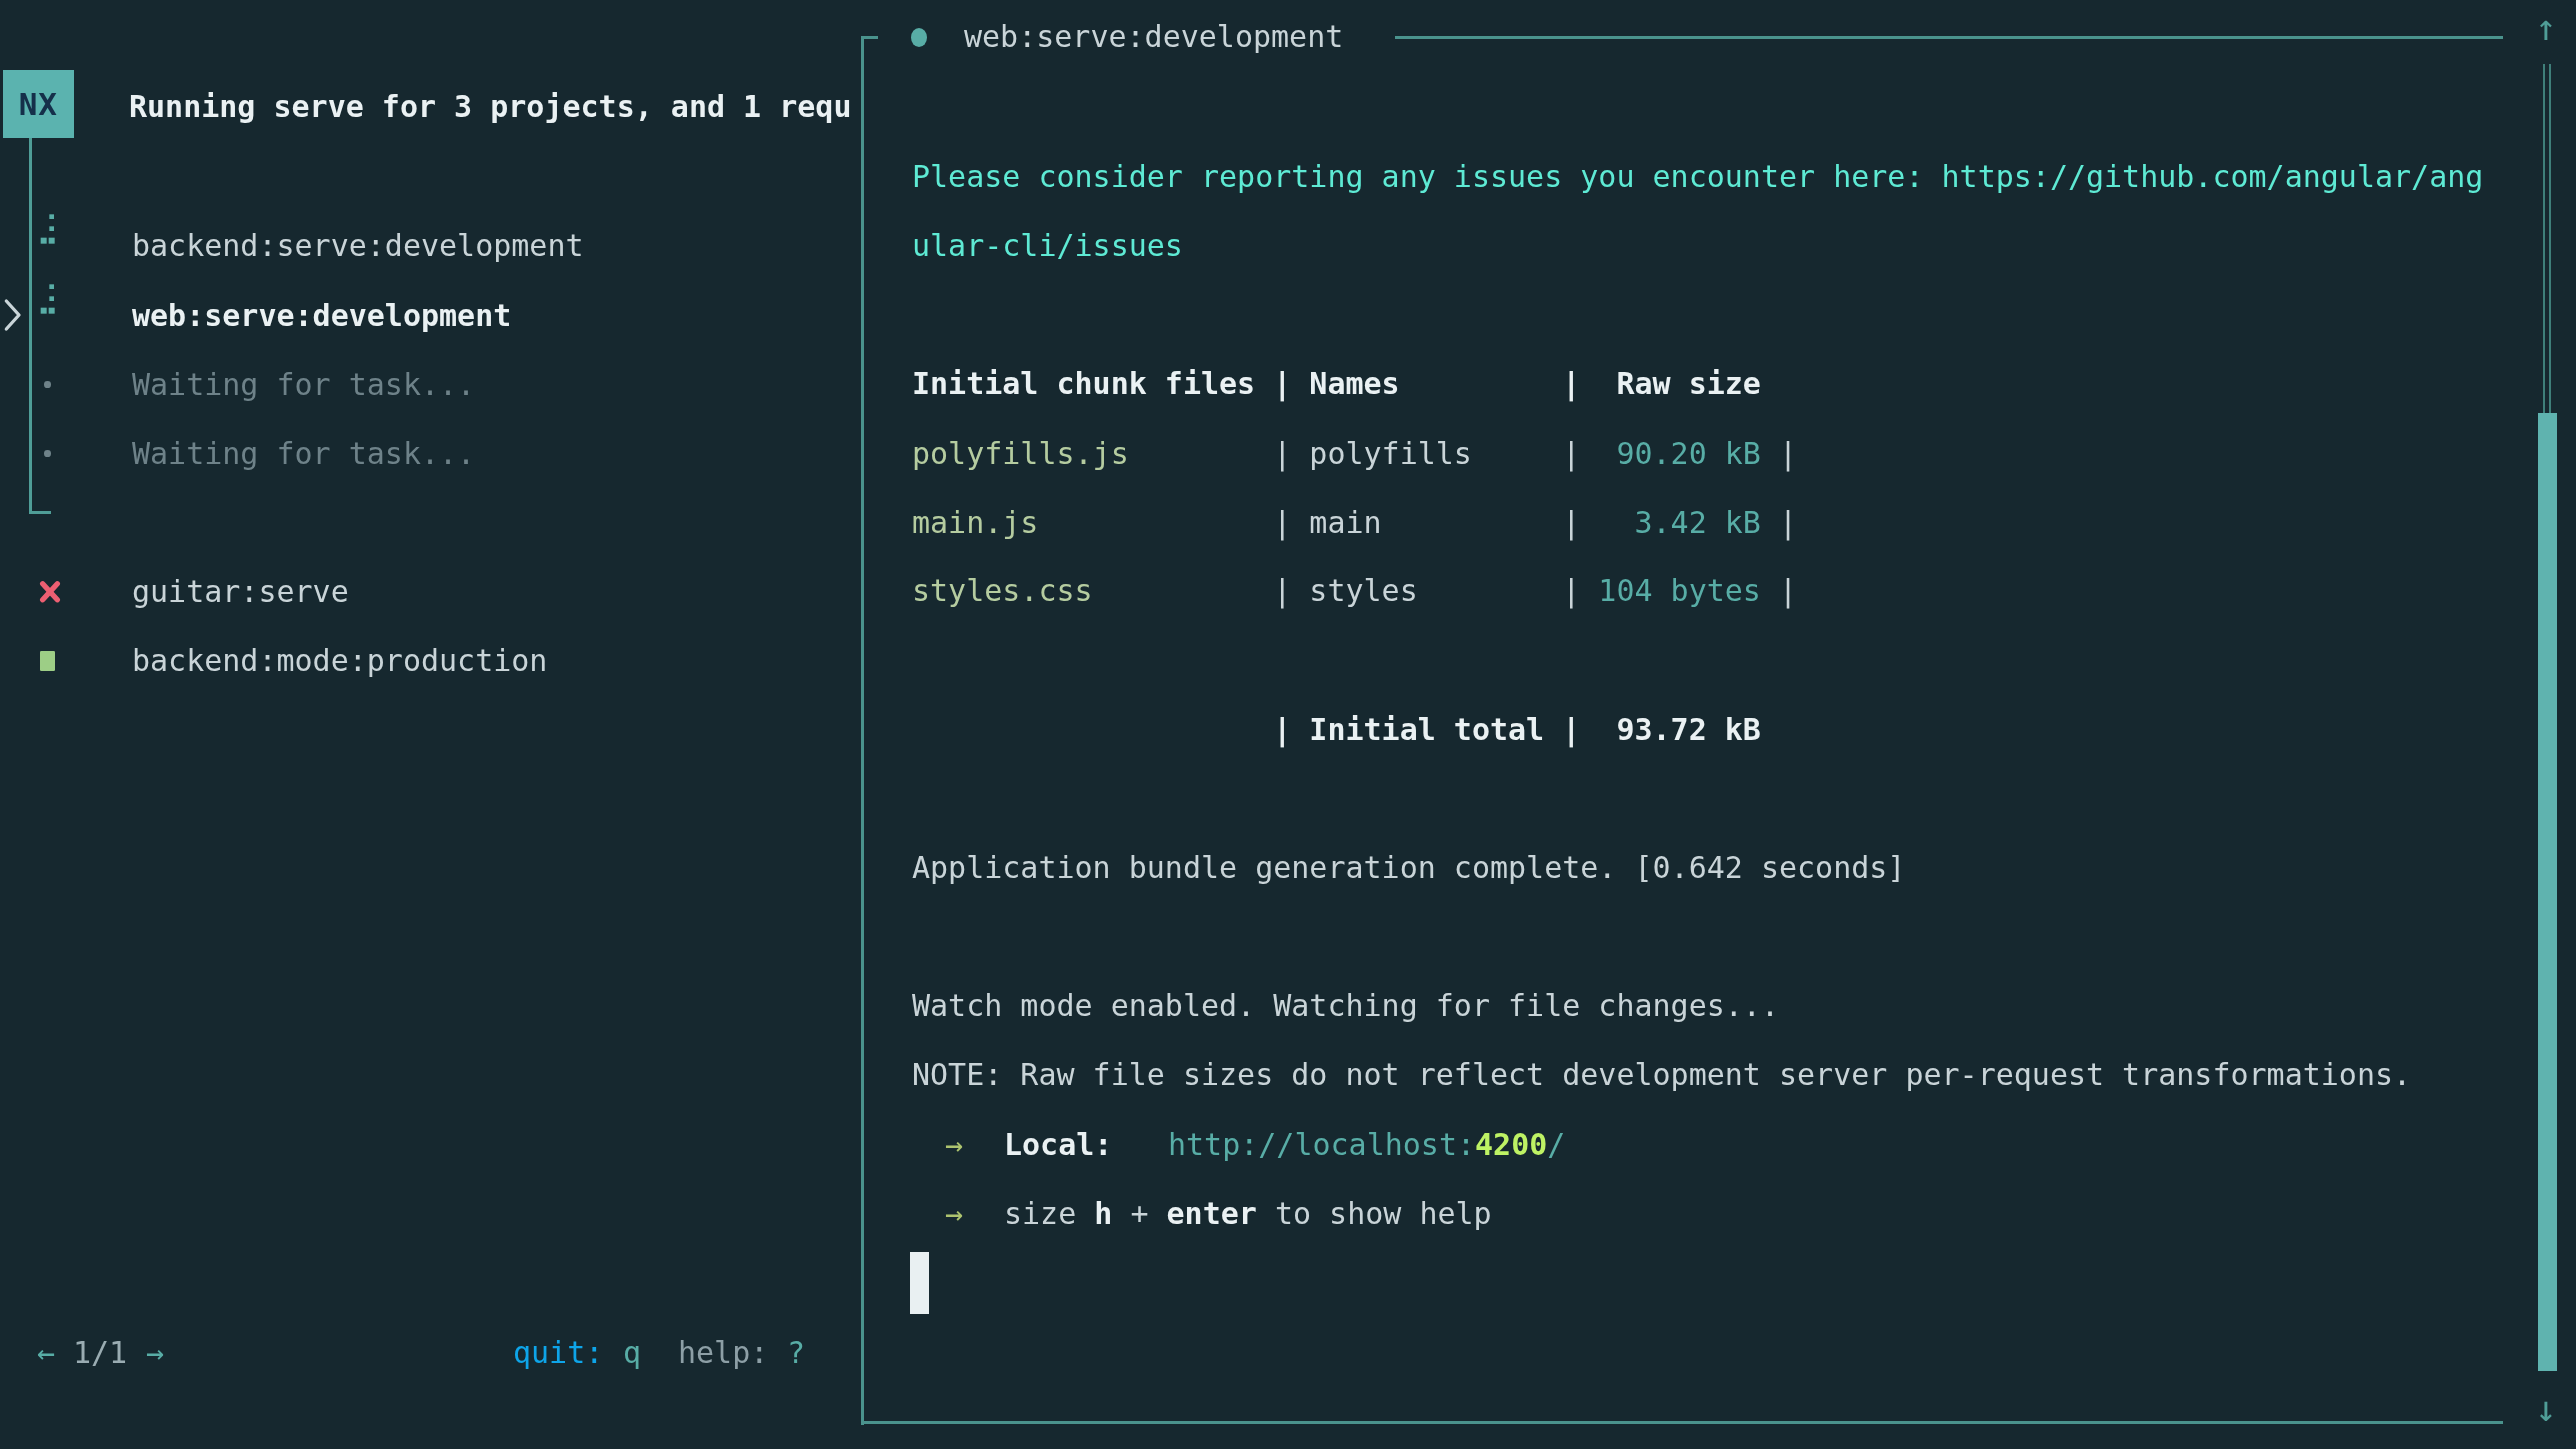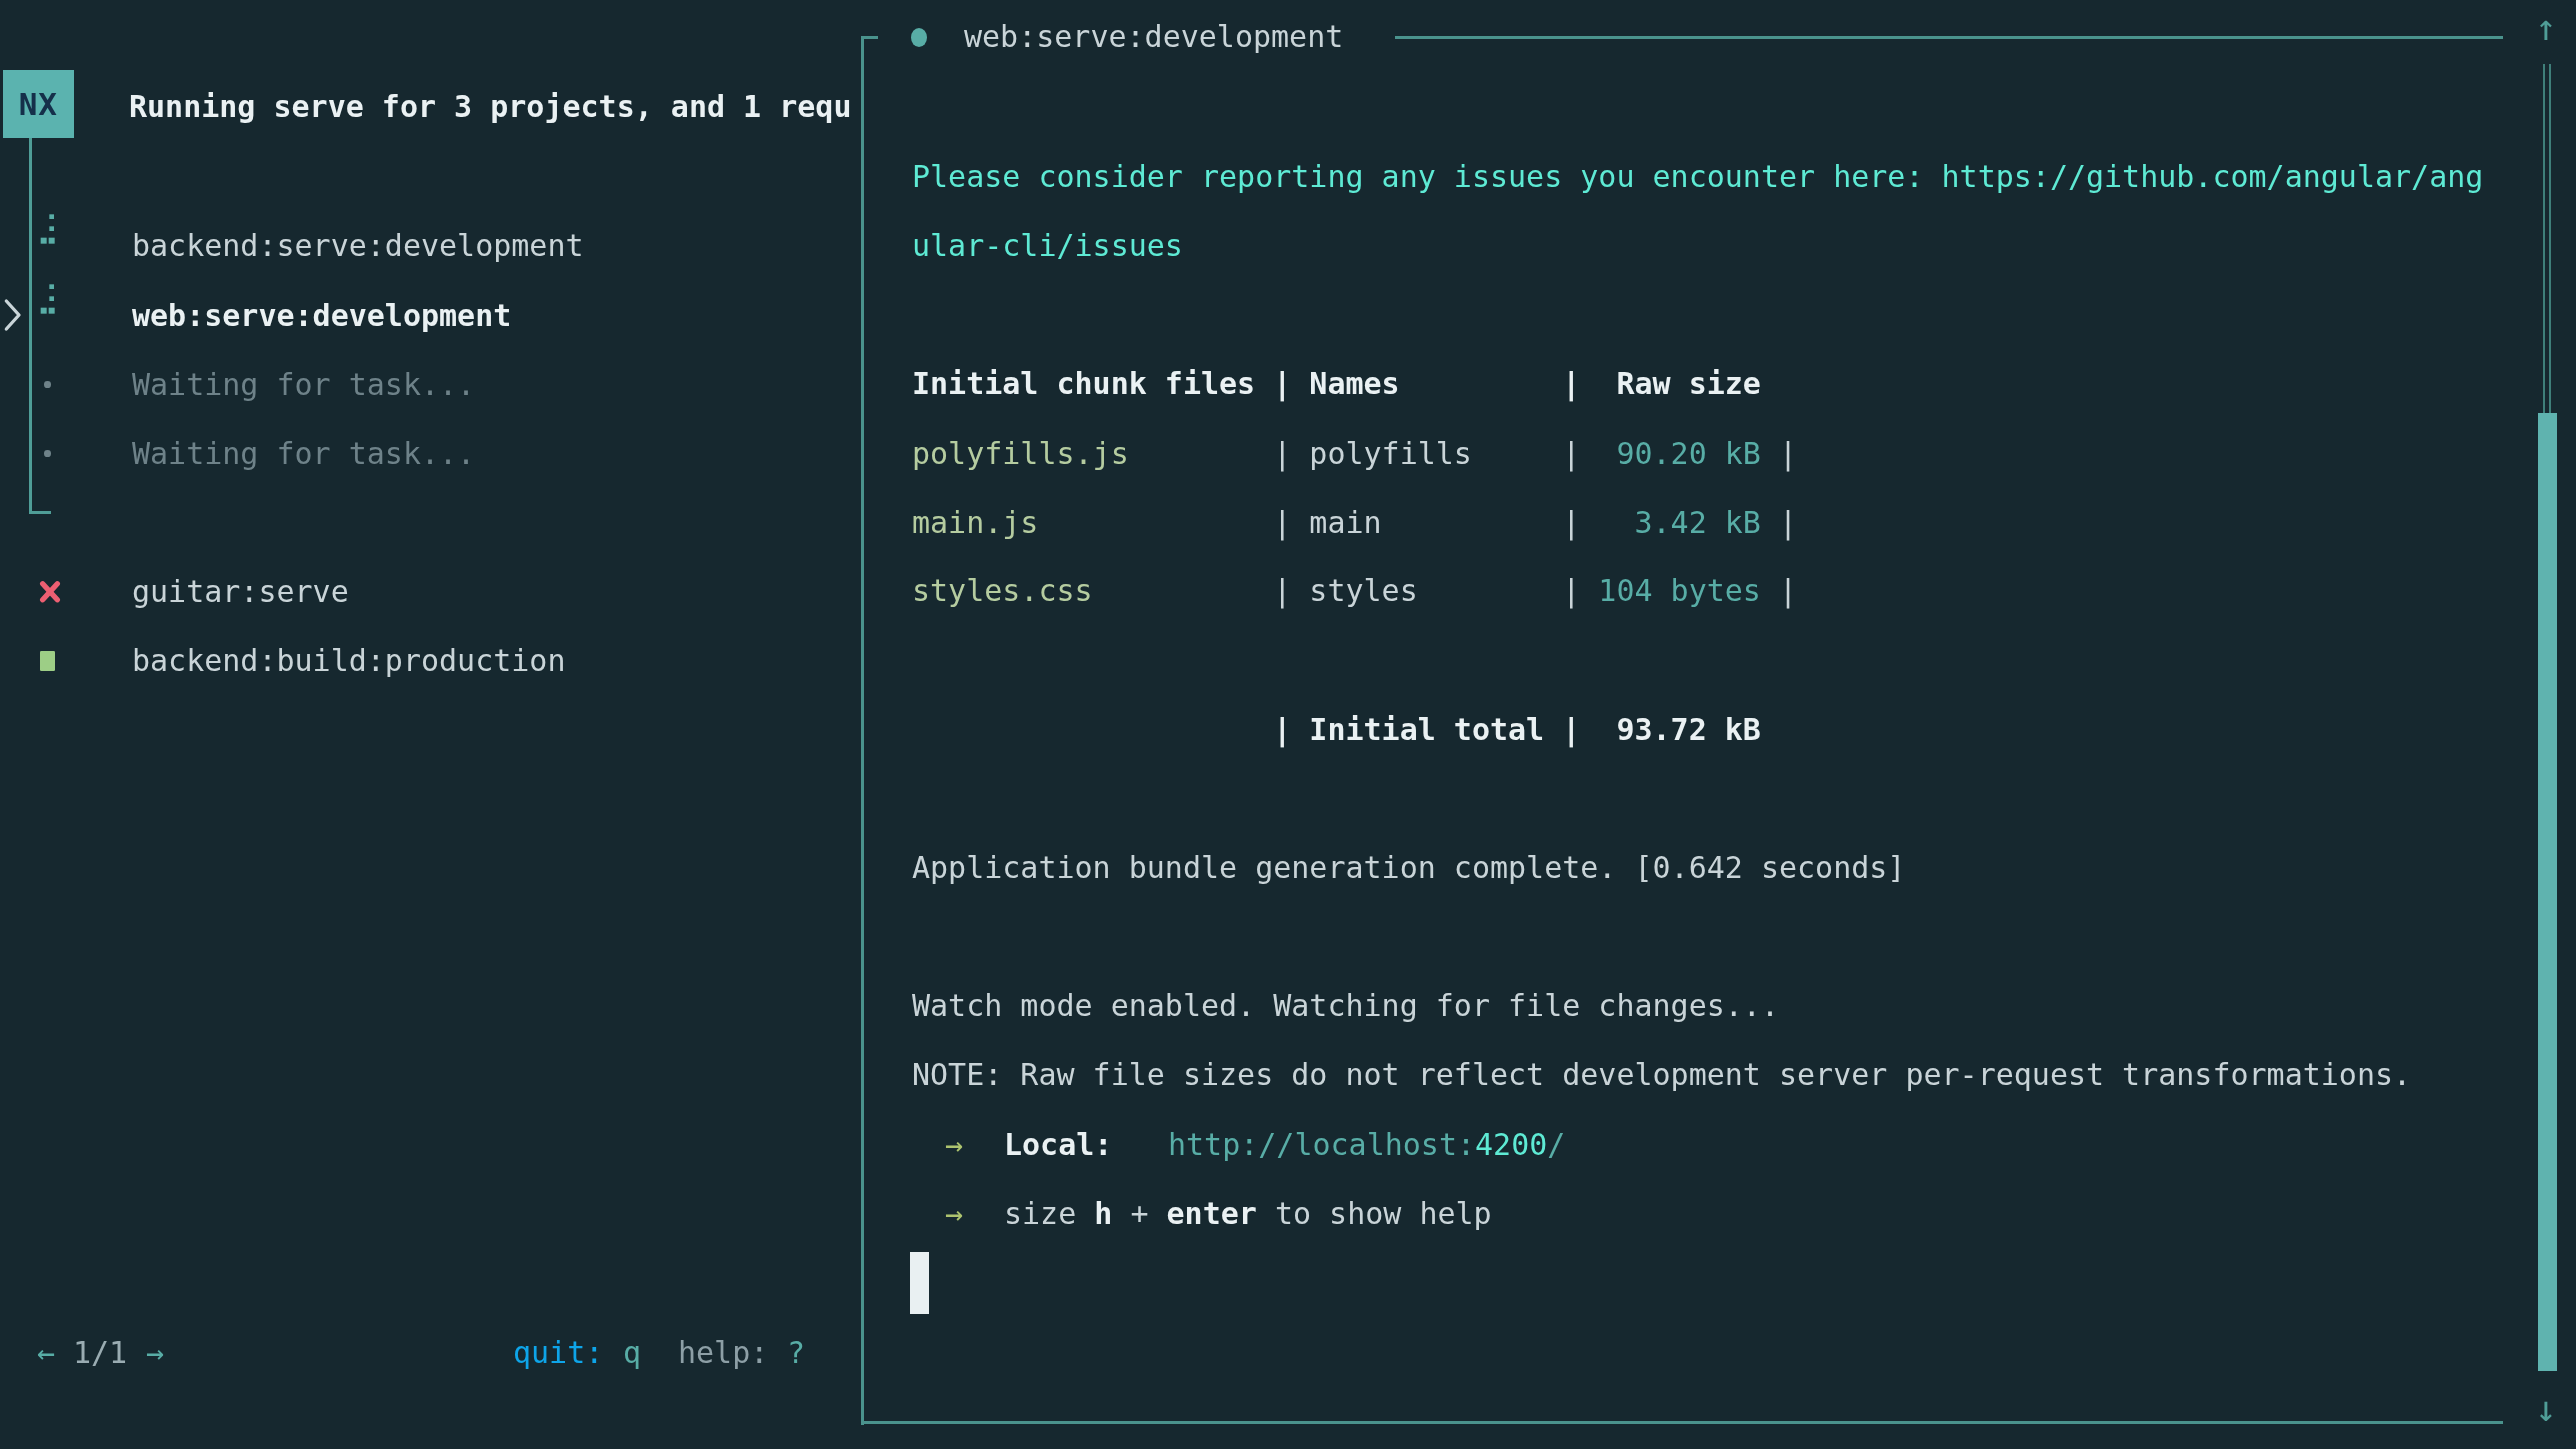--- a/index.html
+++ b/index.html
@@ -10,21 +10,21 @@
   }
   .row{
     position:absolute;left:912px;top:0;
     white-space:pre;font-size:30px;line-height:69px;height:69px;
     color:#C9D4D8;
   }
   .lrow{left:0;width:885px;}
   .b{font-weight:700;color:#EAF1F3;}
   .dim{color:#6E8289;}
   .teal{color:#58ADA6;}
-  .tealb{color:#5eead4;font-weight:400;}
+  .tealb{color:#bef264;font-weight:700;}
   .yellow{color:#5eead4;}
   .file{color:#B5CCA0;}
   .green{color:#ADC46F;}
   .abs{position:absolute;top:0;}
   .border{position:absolute;background:#4A938D;}
   .badge{
     position:absolute;left:2.7px;top:70px;width:71px;height:68px;
     background:#5BB3AF;color:#15304A;font-weight:700;font-size:31px;
     display:flex;align-items:center;justify-content:center;letter-spacing:0.7px;
   }
@@ -87,21 +87,21 @@
 <div class="row lrow" style="top:557px;">
   <svg class="x-icon" width="24" height="25.5" viewBox="0 0 36 38">
     <line x1="7" y1="7" x2="29" y2="31" stroke="#EC5F72" stroke-width="8" stroke-linecap="round"></line>
     <line x1="29" y1="7" x2="7" y2="31" stroke="#EC5F72" stroke-width="8" stroke-linecap="round"></line>
   </svg>
   <span class="task-label">guitar:serve</span>
 </div>
 
 <div class="row lrow" style="top:626px;">
   <span class="sq-icon"></span>
-  <span class="task-label">backend:build:production</span>
+  <span class="task-label">backend:mode:production</span>
 </div>
 
 <div class="row lrow" style="top:1318px;">
   <span class="abs teal" style="left:37px;">←</span>
   <span class="abs" style="left:73px;color:#9AACB2;">1/1</span>
   <span class="abs teal" style="left:146px;">→</span>
   <span class="abs dim" style="left:513px;color:#0ea5e9;">quit:</span>
   <span class="abs teal" style="left:623px;">q</span>
   <span class="abs dim" style="left:678px;color:#8D9FA6;">help:</span>
   <span class="abs teal" style="left:787px;">?</span>

